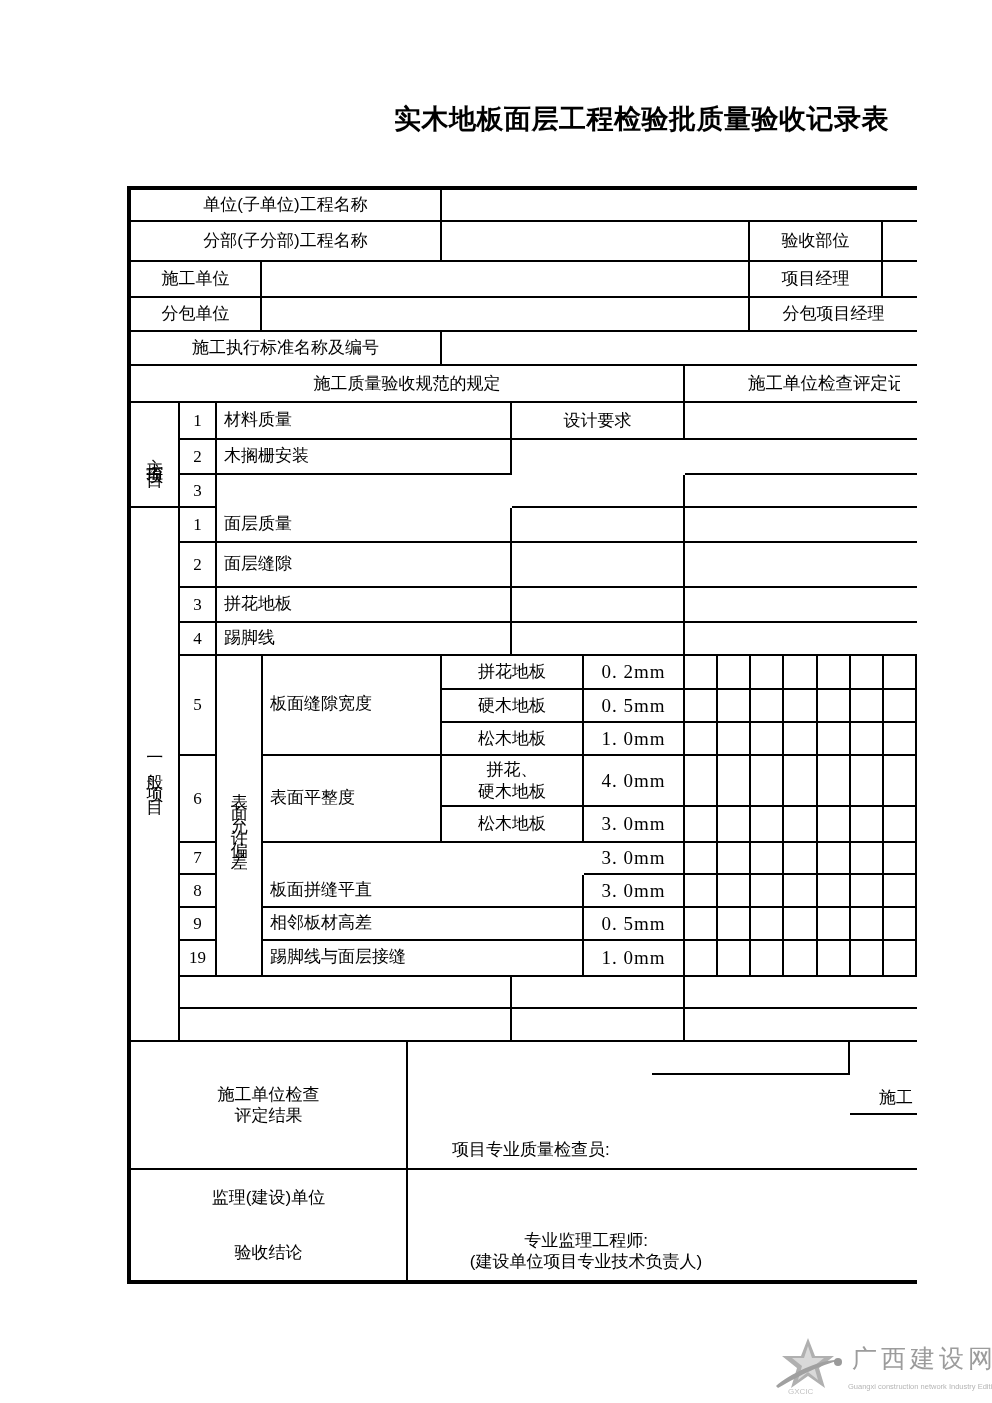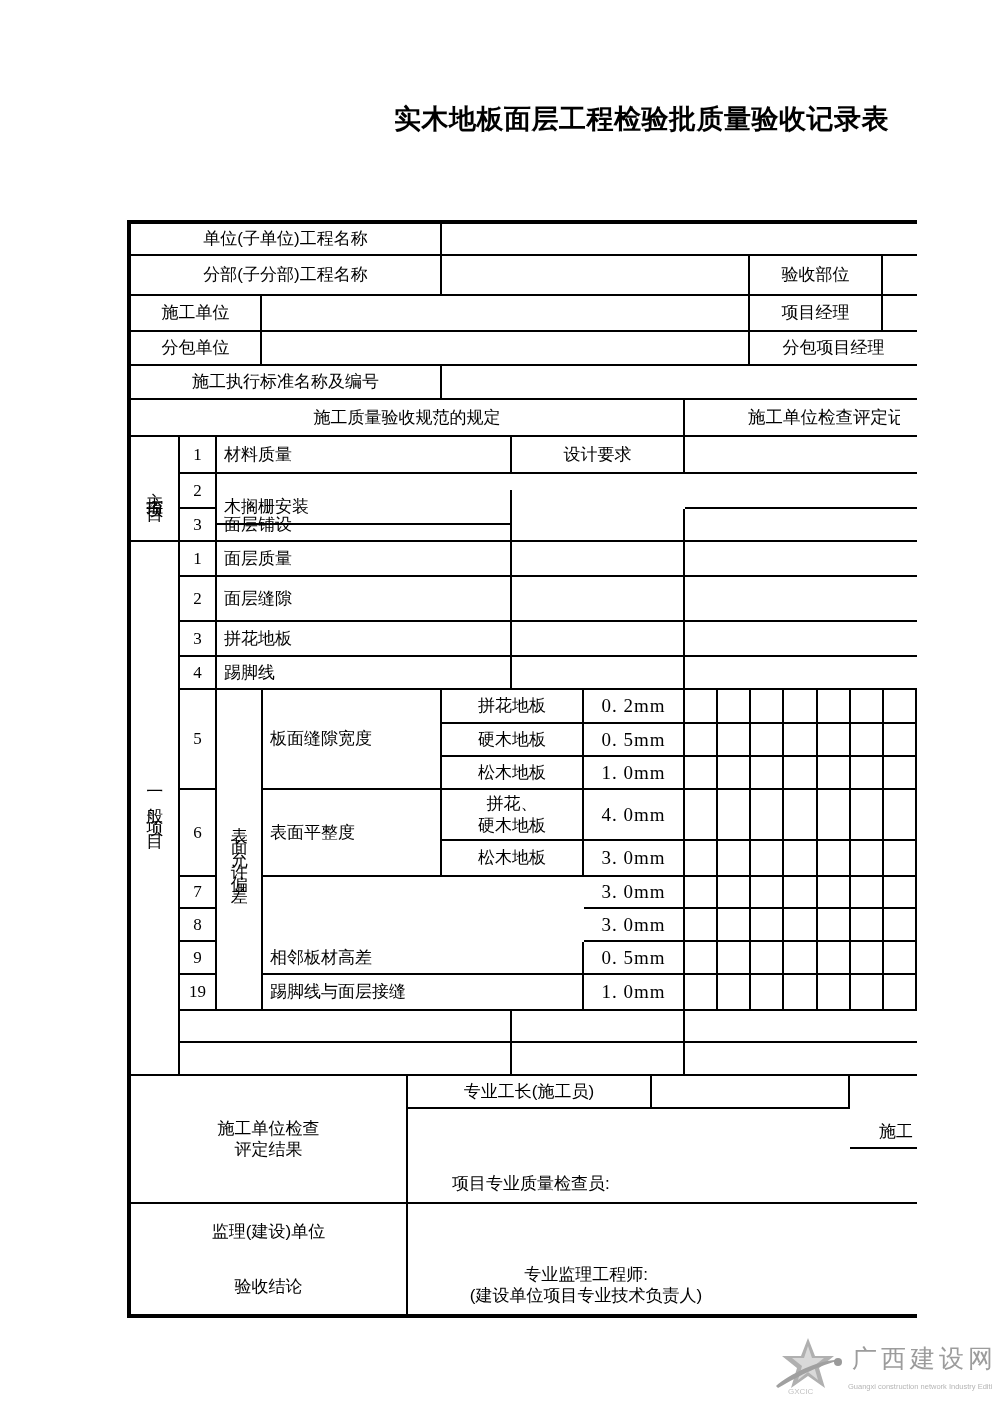--- a/index.html
+++ b/index.html
@@ -1,28 +1,28 @@
 <!DOCTYPE html>
 <html><head>
 <meta charset="utf-8">
 <style>
   html,body{margin:0;padding:0;background:#ffffff;}
   .page{position:relative;width:992px;height:1403px;background:#fff;overflow:hidden;
         font-family:"Liberation Sans",sans-serif;color:#000;padding-left:8px;}
   .title{position:absolute;left:394px;top:101px;font-size:27px;font-weight:bold;
          letter-spacing:0.5px;white-space:nowrap;}
   .tbl{position:absolute;left:127px;top:186px;width:790px;height:1098px;box-sizing:border-box;
-       border-top:4px solid #000;border-left:4px solid #000;border-bottom:4px solid #000;margin-top:34px;}
+       border-top:4px solid #000;border-left:4px solid #000;border-bottom:4px solid #000;}
   .in{position:absolute;left:0;top:0;width:786px;height:1090px;overflow:hidden;}
   .c{position:absolute;box-sizing:border-box;border-right:2px solid #000;border-bottom:2px solid #000;
      display:flex;align-items:center;justify-content:center;font-size:17px;line-height:1.25;
      white-space:nowrap;overflow:hidden;}
   .nr{border-right:none;}
   .nb{border-bottom:none;gap:33px;}
-  .pl{justify-content:flex-start;padding-left:7px;}
+  .pl{justify-content:flex-start;padding-left:7px;font-family:Liberation Mono, monospace;}
   .col2{flex-direction:column;}
   .vert{writing-mode:vertical-rl;text-orientation:upright;}
   .num{font-family:"Liberation Serif",serif;font-size:17px;}
   .val{font-family:"Liberation Serif",serif;font-size:19px;letter-spacing:1px;}
   .grid7{background-image:repeating-linear-gradient(90deg,transparent 0 31.14px,#000 31.14px 33.143px);}
   .clipspan{display:inline-block;overflow:hidden;white-space:nowrap;width:152px;margin-left:63px;
             font-size:17.5px;}
   .wm{position:absolute;left:772px;top:1336px;width:218px;height:64px;}
   .wm-name{position:absolute;left:80px;top:6px;font-size:25px;letter-spacing:4px;color:#9c9c9c;white-space:nowrap;}
   .wm-sub{position:absolute;left:76px;top:46px;font-size:7.5px;color:#b5b5b5;white-space:nowrap;}
@@ -66,25 +66,24 @@
         </div>
 
       <div class="c vert" style="left:0;top:213px;width:49px;height:105px;letter-spacing:5px;font-size:17px">主控项目</div>
 
       <div class="c num" style="left:49px;top:213px;width:37px;height:37px">1</div>
       <div class="c pl" style="left:86px;top:213px;width:295px;height:37px">材料质量</div>
       <div class="c" style="left:381px;top:213px;width:173px;height:37px">设计要求</div>
       <div class="c nr" style="left:554px;top:213px;width:232px;height:37px"></div>
 
       <div class="c num" style="left:49px;top:250px;width:37px;height:35px">2</div>
-      <div class="c pl" style="left:86px;top:266px;width:295px;height:35px">木搁栅安装</div>
+      <div class="c pl" style="left:86px;top:250px;width:295px;height:35px">木搁栅安装</div>
       <div class="c nr" style="left:554px;top:250px;width:232px;height:35px"></div>
 
       <div class="c num" style="left:49px;top:285px;width:37px;height:33px">3</div>
-      <div class="c pl" style="left:86px;top:285px;width:295px;height:33px">面层铺设</div>
       <div class="c" style="left:381px;top:285px;width:173px;height:33px"></div>
       <div class="c nr" style="left:554px;top:285px;width:232px;height:33px"></div>
 
       <div class="c vert" style="left:0;top:318px;width:49px;height:534px;letter-spacing:13px;font-size:17px">一般项目</div>
 
       <div class="c num" style="left:49px;top:318px;width:37px;height:35px">1</div>
       <div class="c pl" style="left:86px;top:318px;width:295px;height:35px">面层质量</div>
       <div class="c" style="left:381px;top:318px;width:173px;height:35px"></div>
       <div class="c nr" style="left:554px;top:318px;width:232px;height:35px"></div>
 
@@ -131,20 +130,21 @@
 
       <div class="c" style="left:311px;top:617px;width:142px;height:36px">松木地板</div>
       <div class="c val" style="left:453px;top:617px;width:101px;height:36px">3. 0mm</div>
       <div class="c nr grid7" style="left:554px;top:617px;width:232px;height:36px"></div>
 
       <div class="c num" style="left:49px;top:653px;width:37px;height:32px">7</div>
       <div class="c val" style="left:453px;top:653px;width:101px;height:32px">3. 0mm</div>
       <div class="c nr grid7" style="left:554px;top:653px;width:232px;height:32px"></div>
 
       <div class="c num" style="left:49px;top:685px;width:37px;height:33px">8</div>
+      <div class="c pl" style="left:132px;top:685px;width:321px;height:33px">板面拼缝平直</div>
       <div class="c val" style="left:453px;top:685px;width:101px;height:33px">3. 0mm</div>
       <div class="c nr grid7" style="left:554px;top:685px;width:232px;height:33px"></div>
 
       <div class="c num" style="left:49px;top:718px;width:37px;height:33px">9</div>
       <div class="c pl" style="left:132px;top:718px;width:321px;height:33px">相邻板材高差</div>
       <div class="c val" style="left:453px;top:718px;width:101px;height:33px">0. 5mm</div>
       <div class="c nr grid7" style="left:554px;top:718px;width:232px;height:33px"></div>
 
       <div class="c num" style="left:49px;top:751px;width:37px;height:36px">19</div>
       <div class="c pl" style="left:132px;top:751px;width:321px;height:36px">踢脚线与面层接缝</div>
@@ -156,21 +156,20 @@
       <div class="c nr" style="left:554px;top:787px;width:232px;height:32px"></div>
 
       <div class="c" style="left:49px;top:819px;width:332px;height:33px"></div>
       <div class="c" style="left:381px;top:819px;width:173px;height:33px"></div>
       <div class="c nr" style="left:554px;top:819px;width:232px;height:33px"></div>
 
       <div class="c col2" style="left:0;top:852px;width:277px;height:128px">
         <span>施工单位检查</span>
         <span>评定结果</span>
       </div>
-      <div class="c" style="left:277px;top:852px;width:244px;height:33px">专业工长(施工员)</div>
       <div class="c" style="left:521px;top:852px;width:198px;height:33px"></div>
       <div class="c nr" style="left:719px;top:892px;width:67px;height:33px;justify-content:flex-start;padding-left:29px">施工</div>
 
       <div class="c nr" style="left:277px;top:885px;width:509px;height:95px">
         <span class="qc-text">项目专业质量检查员:</span>
       </div>
 
       <div class="c col2 nb" style="left:0;top:980px;width:277px;height:110px">
         <span>监理(建设)单位</span>
         <span>验收结论</span>

